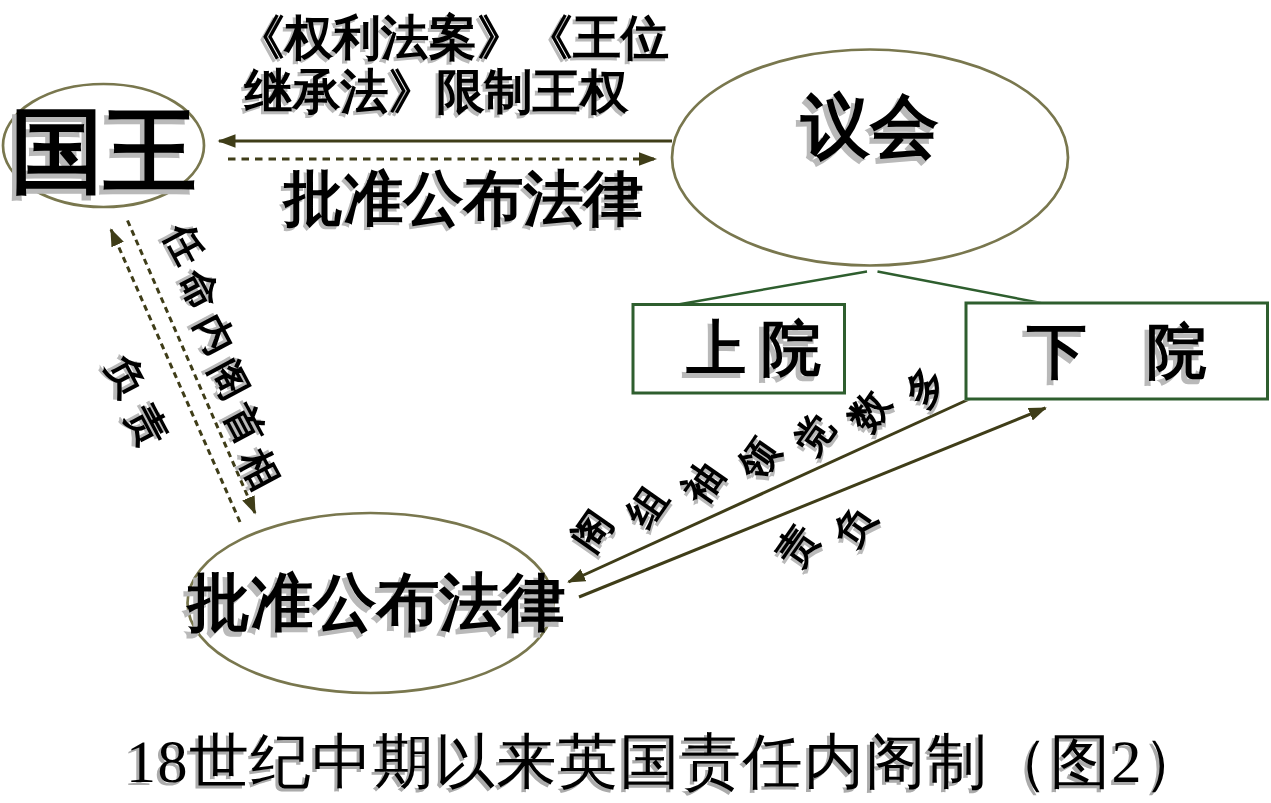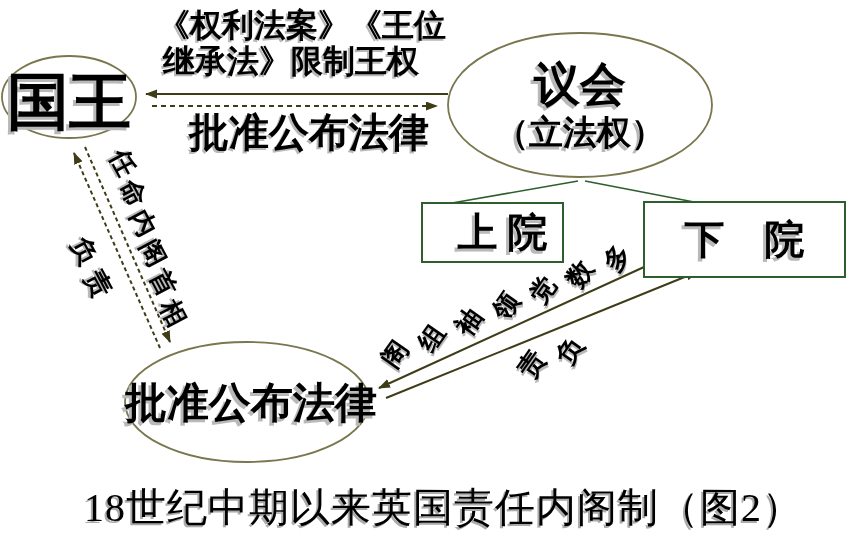--- a/index.html
+++ b/index.html
@@ -56,27 +56,26 @@
     <line x1="85" y1="147" x2="170" y2="342" stroke="#3f3d18" stroke-width="2" stroke-dasharray="4,3" marker-end="url(#ah)"></line>
 
     <line x1="655" y1="262" x2="379" y2="388" stroke="#3f3d18" stroke-width="2" marker-end="url(#ah)"></line>
 
     <line x1="386" y1="398" x2="697" y2="272" stroke="#3f3d18" stroke-width="2" marker-end="url(#ah)"></line>
   </svg>
 
   <div class="node-label" style="left:2px;top:70px;width:134px;font-size:62px;">国王</div>
 
   <div class="node-label" style="left:448px;top:61px;width:264px;font-size:46px;">议会</div>
-  <div class="node-label" style="left:448px;top:115px;width:264px;font-size:34px;">（立法权）</div>
 
   <div class="box" style="left:421px;top:202px;width:143px;height:61px;letter-spacing:10px;text-indent:10px;padding-left:20px;">
     <span>上院</span>
   </div>
 
-  <div class="box" style="left:643px;top:201px;width:203px;height:77px;">
+  <div class="box" style="left:643px;top:201px;width:203px;height:66px;">
     <span>下　院</span>
   </div>
 
   <div class="node-label" style="left:125px;top:381px;width:246px;font-size:42px;">批准公布法律</div>
 
   <div class="edge-label" style="left:163px;top:44px;font-size:32px;">继承法》限制王权</div>
   <div class="edge-label" style="left:158px;top:8px;font-size:32px;">《权利法案》《王位</div>
   <div class="edge-label" style="left:189px;top:111px;font-size:40px;">批准公布法律</div>
 
   <div class="charpath-label">

